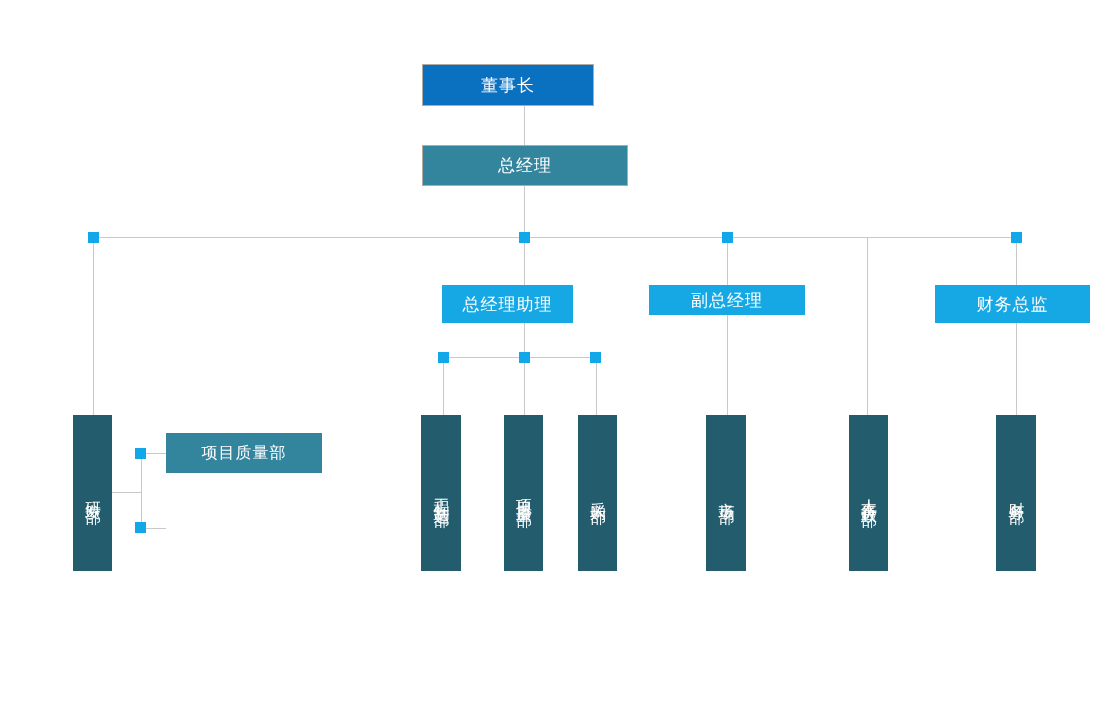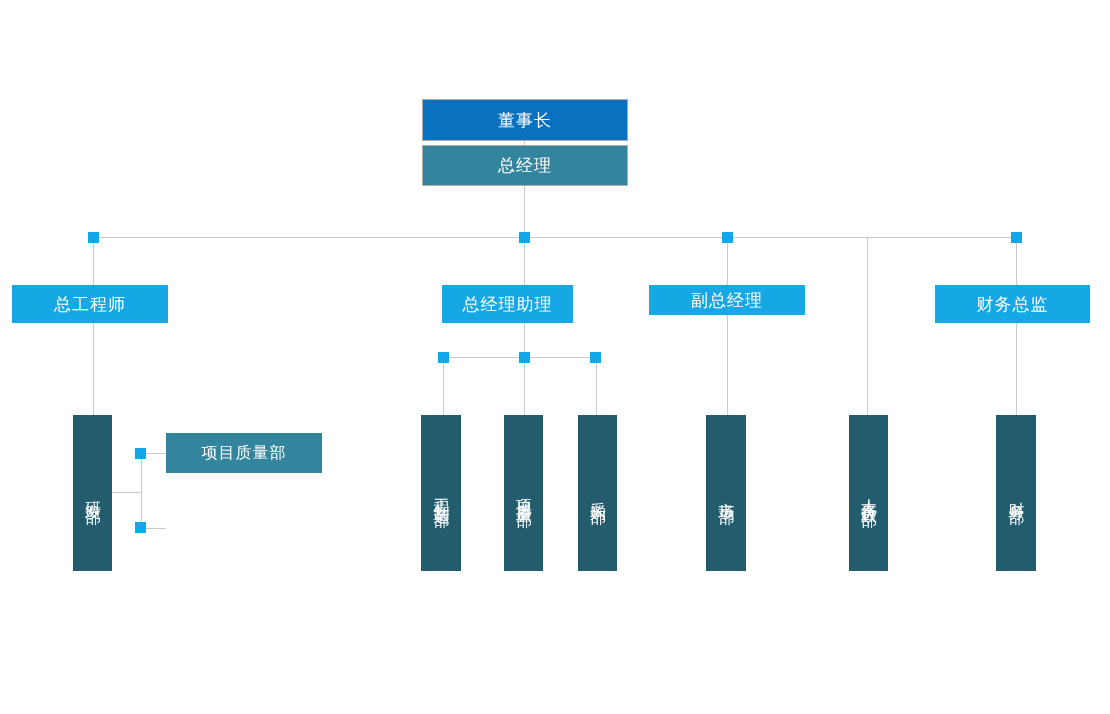--- a/index.html
+++ b/index.html
@@ -65,31 +65,28 @@
   <div class="line v" style="left:1016px;top:238px; height:177px;"></div>
   <div class="line v" style="left:524px; top:323px; height:92px;"></div>
   <div class="line h" style="left:443px; top:357px; width:153px;"></div>
   <div class="line v" style="left:443px; top:357px; height:58px;"></div>
   <div class="line v" style="left:596px; top:357px; height:58px;"></div>
   <div class="line h" style="left:112px; top:492px; width:29px;"></div>
   <div class="line v" style="left:141px; top:453px; height:75px;"></div>
   <div class="line h" style="left:141px; top:453px; width:25px;"></div>
   <div class="line h" style="left:141px; top:528px; width:25px;"></div>
 
-  <div class="node lv1" style="left:422px; top:64px; width:206px; height:42px;margin-top:35px;">
+  <div class="node lv1" style="left:422px; top:64px; width:172px; height:42px;">
     <span>董事长</span>
   </div>
 
   <div class="node lv2" style="left:422px; top:145px; width:206px; height:41px;">
     <span>总经理</span>
   </div>
 
-  <div class="node lv3" style="left:12px; top:285px; width:156px; height:38px;">
-    <span>总工程师</span>
-  </div>
   <div class="node lv3" style="left:442px; top:285px; width:131px; height:38px;">
     <span>总经理助理</span>
   </div>
   <div class="node lv3" style="left:649px; top:285px; width:156px; height:30px;">
     <span>副总经理</span>
   </div>
   <div class="node lv3" style="left:935px; top:285px; width:155px; height:38px;">
     <span>财务总监</span>
   </div>
 

